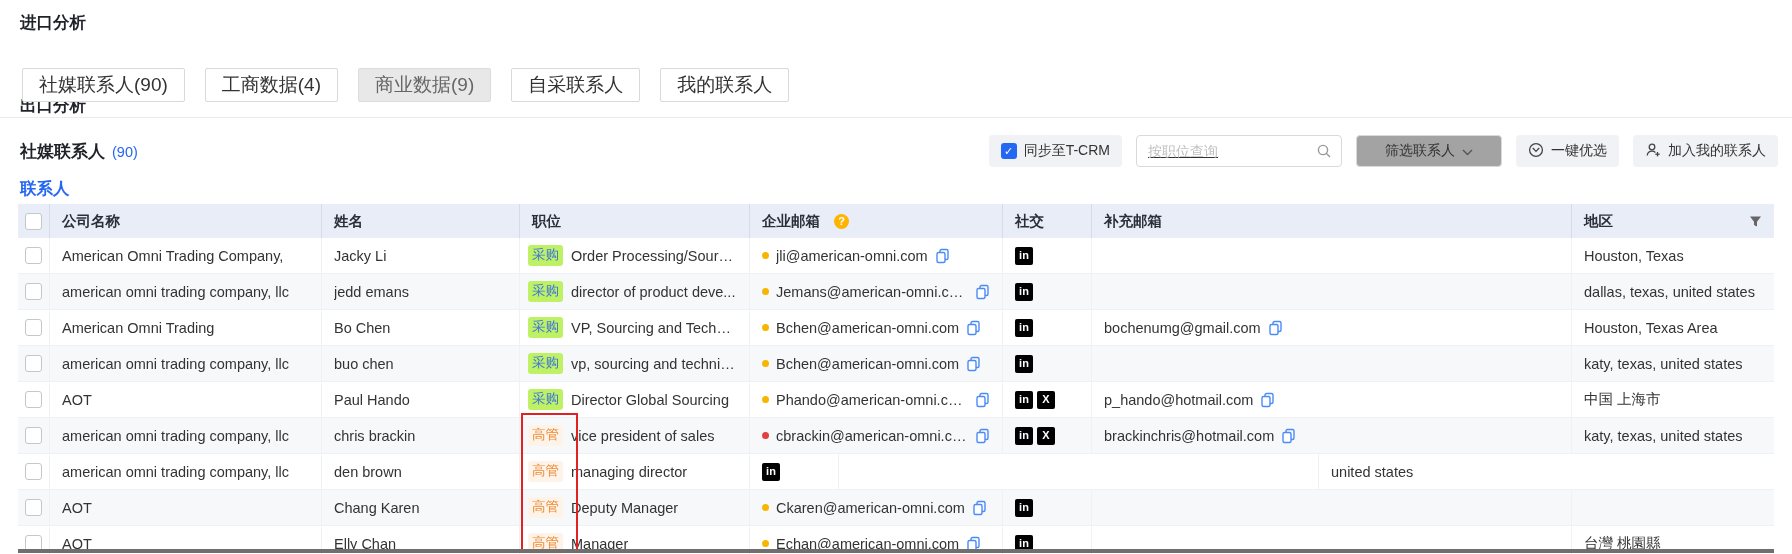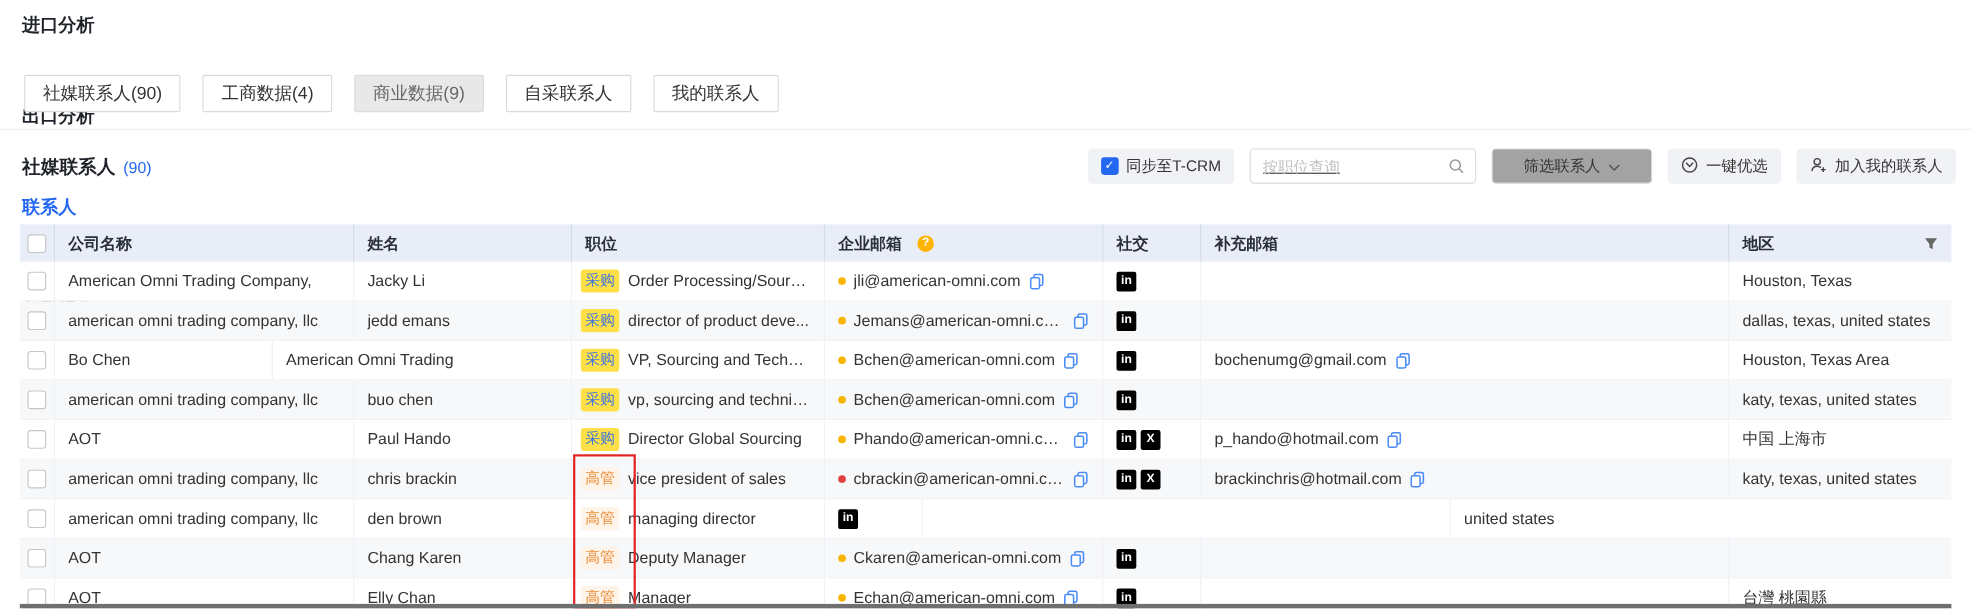--- a/index.html
+++ b/index.html
@@ -8,21 +8,21 @@
 
   
   .tabbar{position:absolute;top:12px;left:20px;display:flex;gap:48px;flex-direction:column;}
   .tab{font-size:16.5px;font-weight:700;color:#1f2329;padding-bottom:13px;position:relative;cursor:pointer;}
   .tab.active{color:#2468f2;}
   .tab.active::after{content:"";position:absolute;left:1px;right:1px;bottom:0;height:3px;background:#2468f2;border-radius:2px;}
 
   
   .chips{position:absolute;top:68px;left:22px;display:flex;gap:20px;}
   .chip{height:34px;padding:0 16px;display:flex;align-items:center;background:#fff;
-        border:1px solid #d9d9d9;border-radius:2px;font-size:16px;color:#333;cursor:pointer;box-sizing:border-box;}
+        border:1px solid #d9d9d9;border-radius:2px;font-size:19px;color:#333;cursor:pointer;box-sizing:border-box;}
   .chip.disabled{background:#e8e8e8;color:#666;border-color:#dcdcdc;}
 
   .divider{position:absolute;top:117px;left:0;width:1792px;height:1px;background:#ececec;}
 
   
   .section-row{position:absolute;top:132px;left:20px;width:1758px;height:38px;display:flex;align-items:center;justify-content:space-between;}
   .sec-title{font-size:17px;font-weight:700;color:#1f2329;display:flex;align-items:baseline;}
   .sec-count{color:#2468f2;font-weight:400;font-size:14.5px;margin-left:7px;}
   .tools{display:flex;align-items:center;gap:14px;}
   .btn{height:32px;display:flex;align-items:center;gap:7px;border-radius:4px;font-size:14px;color:#333;cursor:pointer;box-sizing:border-box;}
@@ -48,21 +48,21 @@
   .c0{width:32px;justify-content:center;padding:0;}
   .c1{width:272px;}
   .c2{width:198px;}
   .c3{width:230px;padding-left:8px;}
   .c4{width:253px;gap:7px;}
   .c5{width:89px;gap:4px;}
   .c6{width:480px;gap:7px;}
   .c7{width:202px;}
   .checkbox{width:15px;height:15px;border:1px solid #c6c6c6;border-radius:3px;background:#fff;cursor:pointer;}
   .tag{flex:0 0 auto;padding:2px 4px;border-radius:3px;font-size:13.5px;margin-right:8px;line-height:1.25;}
-  .tag-purchase{color:#3d74e0;background:#fde047;}
+  .tag-purchase{color:#3d74e0;background:#bef264;}
   .tag-exec{color:#ee8b33;background:#fdf3e8;}
   .dot{width:7px;height:7px;border-radius:50%;flex:0 0 auto;}
   .dot-yellow{background:#f7b500;}
   .dot-red{background:#e0403f;}
   .soc{width:18px;height:18px;border-radius:2px;color:#fff;font-size:11px;font-weight:700;
        display:flex;align-items:center;justify-content:center;cursor:pointer;line-height:1;}
   .soc-in{background:#000000;}
   .soc-x{background:#000;}
   .copy-ic{flex:0 0 auto;cursor:pointer;display:flex;}
   .qicon{width:15px;height:15px;border-radius:50%;background:#ffb400;color:#fff;font-size:11px;font-weight:700;
@@ -257,25 +257,25 @@
 
       </div>
       <div class="td c7">
             <span class="ellip">dallas, texas, united states</span>
           </div>
     </div>
         <div class="row">
       <div class="td c0">
             <span class="checkbox"></span>
           </div>
+      <div class="td c1">
+            <span class="ellip">American Omni Trading</span>
+          </div>
       <div class="td c2">
             <span class="ellip">Bo Chen</span>
-          </div>
-      <div class="td c1">
-            <span class="ellip">American Omni Trading</span>
           </div>
       <div class="td c3">
         <span class="tag tag-purchase">采购</span>
         <span class="ellip">VP, Sourcing and Techni...</span>
       </div>
       <div class="td c4">
         <span class="dot dot-yellow"></span>
         <span class="ellip">Bchen@american-omni.com</span>
         <span class="copy-ic">
           <svg width="15" height="16" viewBox="0 0 15 16">

